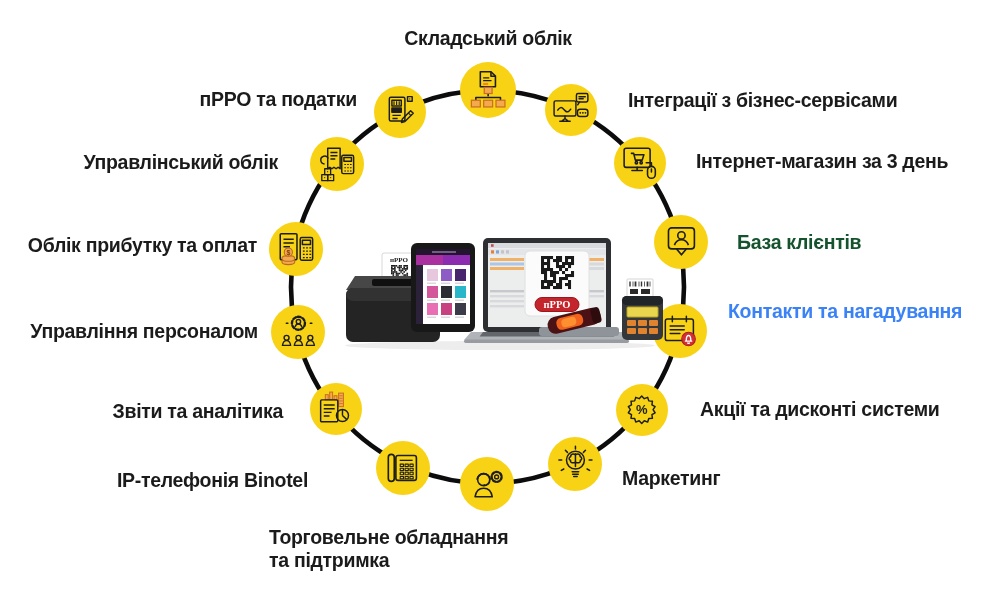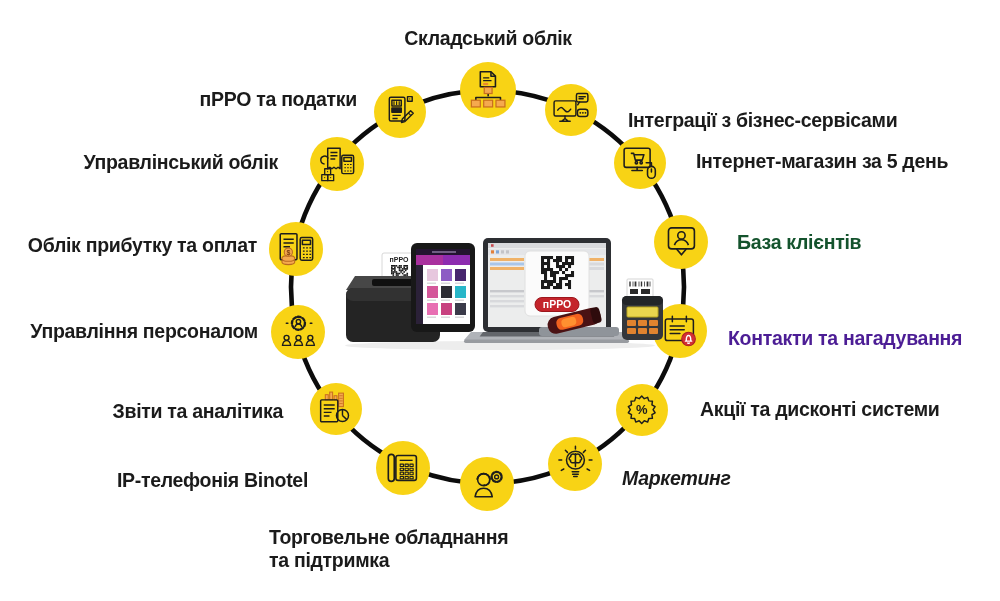--- a/index.html
+++ b/index.html
@@ -11,21 +11,21 @@
   .node{
     position:absolute;border-radius:50%;
     display:flex;align-items:center;justify-content:center;
   }
   .node .ic{display:flex;align-items:center;justify-content:center;width:100%;height:100%;}
   .node svg{width:72%;height:72%;}
   .label{
     position:absolute;font-weight:bold;font-size:19.5px;letter-spacing:-0.3px;
     line-height:23px;white-space:pre-line;
   }
-  .center-art{position:absolute;left:335px;top:232px;width:330px;height:120px;}
+  .center-art{position:absolute;left:335px;top:232px;width:330px;height:120px;font-family:Liberation Serif, serif;}
   .center-art svg{width:100%;height:100%;display:block;}
 </style>
 </head>
 <body>
 
 <div class="stage">
 
   <svg class="ring" viewBox="0 0 1000 601">
     <circle cx="487.5" cy="287" r="196.5" fill="none" stroke="#0c0c0c" stroke-width="4.6"></circle>
   </svg>
@@ -63,37 +63,37 @@
               <rect x="24.5" y="17.5" width="10" height="7" rx="2.5"></rect>
             </g>
             <g fill="#1d1d1d">
               <circle cx="27.2" cy="21" r=".9"></circle>
               <circle cx="29.7" cy="21" r=".9"></circle>
               <circle cx="32.2" cy="21" r=".9"></circle>
             </g>
           </svg>
         </span>
       </div>
-      <div class="label" style="left: 628px; top: 88.5px; text-align: left; color: rgb(27, 27, 27); margin-top: 20px;">Інтеграції з бізнес-сервісами</div>
+      <div class="label" style="left: 628px; top: 88.5px; text-align: left; color: rgb(27, 27, 27);">Інтеграції з бізнес-сервісами</div>
       <div class="node" style="left: 614px; top: 137px; width: 52px; height: 52px; background: rgb(248, 211, 21);">
         <span class="ic">
           <svg viewBox="0 0 36 36">
             <g fill="none" stroke="#1d1d1d" stroke-width="1.5" stroke-linecap="round" stroke-linejoin="round">
               <rect x="3" y="4" width="25" height="18.5" rx="2"></rect>
               <path d="M10 9h2.2l1.6 6.5h6.6l1.6-5.2h-9.4"></path>
               <circle cx="14.8" cy="18" r="1.1"></circle>
               <circle cx="19.4" cy="18" r="1.1"></circle>
               <path d="M15.5 22.5v3M10.5 25.5h10"></path>
               <rect x="25.5" y="21.5" width="7.5" height="11.5" rx="3.75"></rect>
               <path d="M29.25 21.5V18h-5M29.25 24v3"></path>
             </g>
           </svg>
         </span>
       </div>
-      <div class="label" style="left: 696px; top: 149.5px; text-align: left; color: rgb(27, 27, 27);">Інтернет-магазин за 5 день</div>
+      <div class="label" style="left: 696px; top: 149.5px; text-align: left; color: rgb(27, 27, 27);">Інтернет-магазин за 3 день</div>
       <div class="node" style="left: 654px; top: 215px; width: 54px; height: 54px; background: rgb(248, 211, 21);">
         <span class="ic">
           <svg viewBox="0 0 36 36">
             <g fill="none" stroke="#1d1d1d" stroke-width="1.5" stroke-linejoin="round">
               <rect x="6" y="4.5" width="24" height="19.5" rx="3"></rect>
               <path d="M13.5 24l4.5 5.5L22.5 24"></path>
               <circle cx="18" cy="11.5" r="3.4"></circle>
               <path d="M11.5 20.5c1.2-3.4 3.6-5 6.5-5s5.3 1.6 6.5 5"></path>
             </g>
           </svg>
@@ -109,21 +109,21 @@
               <path d="M8.5 13h13M8.5 16.5h13M8.5 20h9"></path>
             </g>
             <circle cx="25.5" cy="25" r="6.3" fill="#D42F35" stroke="#aa1e24"></circle>
             <g fill="none" stroke="#fff" stroke-width="1.3" stroke-linecap="round">
               <path d="M22.6 27h5.8M23.4 26.6c0-3 .4-4.8 2.1-4.8s2.1 1.8 2.1 4.8"></path>
               <path d="M24.8 28.7a.9.9 0 0 0 1.4 0"></path>
             </g>
           </svg>
         </span>
       </div>
-      <div class="label" style="left: 728px; top: 327px; text-align: left; color: #4c1d95;">Контакти та нагадування</div>
+      <div class="label" style="left: 728px; top: 300px; text-align: left; color: #3b82f6;">Контакти та нагадування</div>
       <div class="node" style="left: 616px; top: 384px; width: 52px; height: 52px; background: rgb(248, 211, 21);">
         <span class="ic">
           <svg viewBox="0 0 36 36">
             <polygon points="18.00,4.80 20.43,7.37 23.73,6.11 24.80,9.48 28.32,9.77 27.82,13.27 30.87,15.06 28.90,18.00 30.87,20.94 27.82,22.73 28.32,26.23 24.80,26.52 23.73,29.89 20.43,28.63 18.00,31.20 15.57,28.63 12.27,29.89 11.20,26.52 7.68,26.23 8.18,22.73 5.13,20.94 7.10,18.00 5.13,15.06 8.18,13.27 7.68,9.77 11.20,9.48 12.27,6.11 15.57,7.37" fill="none" stroke="#1d1d1d" stroke-width="1.4" stroke-linejoin="round"></polygon>
             <text x="18" y="22.4" text-anchor="middle" font-size="12.5" font-weight="bold" fill="#1d1d1d">%</text>
           </svg>
         </span>
       </div>
       <div class="label" style="left: 684px; top: 397.5px; text-align: left; color: rgb(27, 27, 27); margin-left: 16px;">Акції та дисконті системи</div>
       <div class="node" style="left: 548px; top: 437px; width: 54px; height: 54px; background: rgb(248, 211, 21);">
@@ -131,21 +131,21 @@
           <svg viewBox="0 0 36 36">
             <g fill="none" stroke="#1d1d1d" stroke-width="1.4" stroke-linecap="round" stroke-linejoin="round">
               <circle cx="18" cy="14" r="8.3"></circle>
               <path d="M18 8v12M18 9.2c-2.2-1.8-4.8-.6-4.4 1.6-1.9.4-1.9 2.9-.1 3.4-.7 1.9 1.6 3.2 4.5 1.6M18 9.2c2.2-1.8 4.8-.6 4.4 1.6 1.9.4 1.9 2.9.1 3.4.7 1.9-1.6 3.2-4.5 1.6"></path>
               <path d="M15 24.8h6M15.4 27h5.2M16.4 29.2h3.2"></path>
               <path d="M18 1.2v2.6M5.3 14H2.7M33.3 14h-2.6M8.7 4.9l1.9 1.9M27.3 4.9l-1.9 1.9M7.2 22.2l-2.3 1.3M28.8 22.2l2.3 1.3"></path>
             </g>
           </svg>
         </span>
       </div>
-      <div class="label" style="left: 622px; top: 466.5px; text-align: center; color: rgb(27, 27, 27); font-style: italic;">Маркетинг</div>
+      <div class="label" style="left: 622px; top: 466.5px; text-align: center; color: rgb(27, 27, 27);">Маркетинг</div>
       <div class="node" style="left: 460px; top: 457px; width: 54px; height: 54px; background: rgb(248, 211, 21);">
         <span class="ic">
           <svg viewBox="0 0 36 36">
             <g fill="none" stroke="#1d1d1d" stroke-linecap="round" stroke-linejoin="round">
               <circle cx="26.5" cy="11" r="4.6" stroke-dasharray="2.4 1.7" stroke-width="2.2"></circle>
               <circle cx="26.5" cy="11" r="1.8" stroke-width="1.3"></circle>
               <circle cx="14.5" cy="13.5" r="5.6" stroke-width="1.4"></circle>
               <path d="M8.6 13a6 6 0 0 1 11.8 0" stroke-width="1.8"></path>
               <path d="M20.2 14.5c0 2.6-2.2 4.3-4.7 4.3" stroke-width="1.2"></path>
               <path d="M6.5 29.5c.8-5.2 3.9-8 8-8s7.2 2.8 8 8z" stroke-width="1.4"></path>

